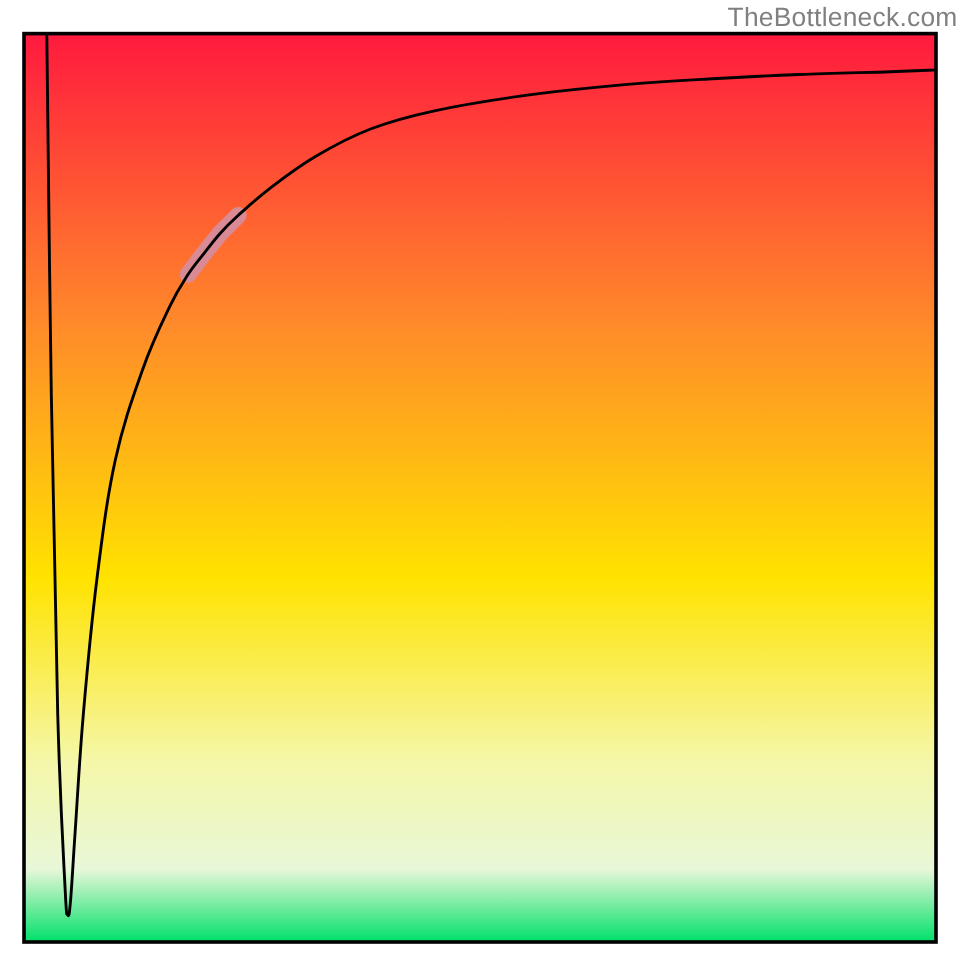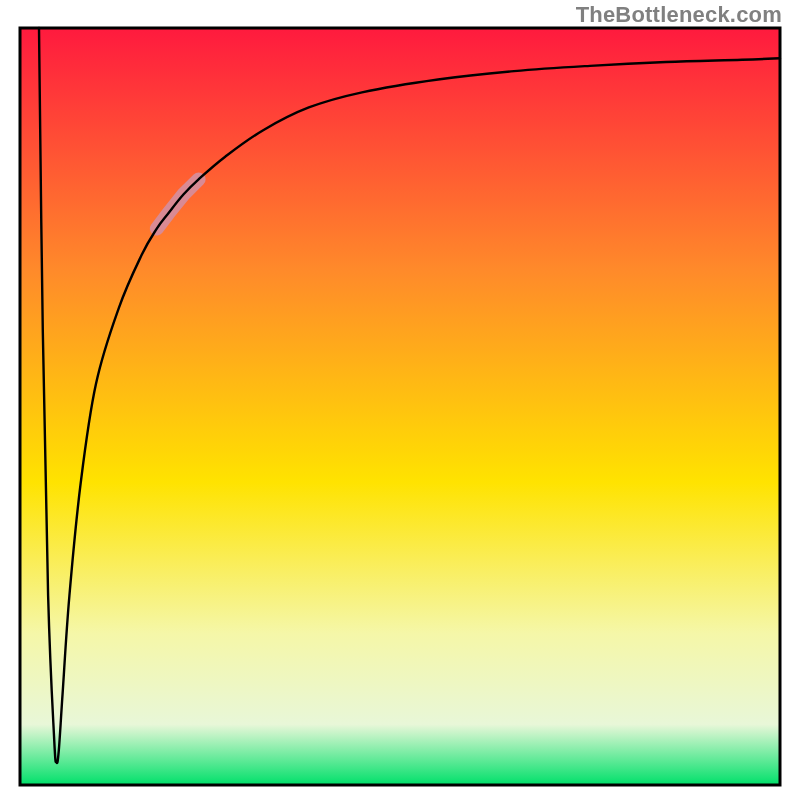--- a/index.html
+++ b/index.html
@@ -12,25 +12,25 @@
     overflow: hidden;
   }
   .chart-wrap {
     position: relative;
     width: 800px;
     height: 800px;
   }
   .watermark {
     position: absolute;
     top: 2px;
-    right: 18px;
+    right: 2px;
     color: #808080;
     font-size: 22px;
     letter-spacing: 0.2px;
-    font-weight: 700;
+    font-weight: 400;
     z-index: 5;
     margin-left: 28px;
   }
   svg {
     display: block;
   }
 </style>
 </head>
 <body>
 

